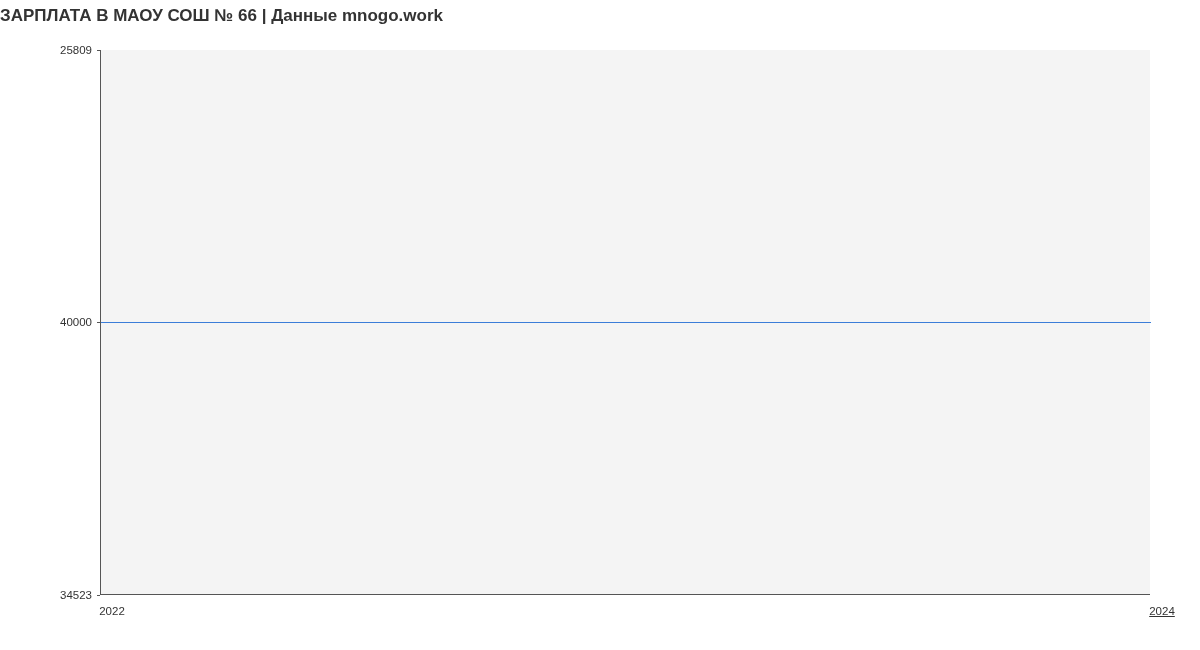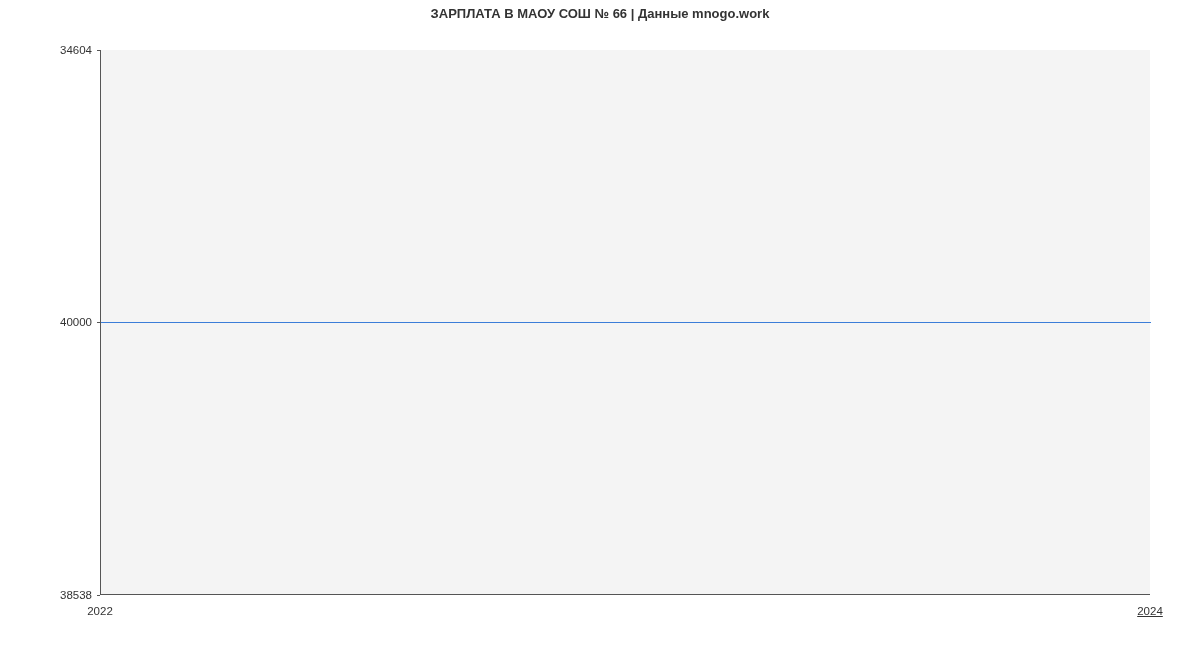--- a/index.html
+++ b/index.html
@@ -14,22 +14,21 @@
   .chart-wrap {
     position: relative;
     width: 1200px;
     height: 650px;
   }
   .chart-title {
     position: absolute;
     top: 6px;
     left: 0;
     right: 0;
-    text-align: center;
-    font-size: 13px;
+    font-size: 17px;
     font-weight: 600;
     color: #333;
   }
   .plot-area {
     position: absolute;
     left: 100px;
     top: 50px;
     width: 1050px;
     height: 545px;
     background: #f4f4f4;
@@ -54,38 +53,39 @@
     left: 0;
     transform: translateY(-50%);
   }
   
   .x-label {
     position: absolute;
     font-size: 11.5px;
     color: #333;
     top: 605px;
     transform: translateX(-50%);
+    margin-left: 12px;
   }
   
   .data-line {
     position: absolute;
     height: 0;
     border-top: 1.5px solid #3b7dd8;
   }
 </style>
 </head>
 <body>
 
 <div class="chart-wrap">
 
   <div class="chart-title">ЗАРПЛАТА В МАОУ СОШ № 66 | Данные mnogo.work</div>
 
-  <div class="y-label" style="top:50px;">34604</div>
+  <div class="y-label" style="top:50px;">25809</div>
   <div class="y-label" style="top:322px;">40000</div>
-  <div class="y-label" style="top:595px;">38538</div>
+  <div class="y-label" style="top:595px;">34523</div>
 
   <div class="y-tick" style="top:50px;"></div>
   <div class="y-tick" style="top:322px;"></div>
   <div class="y-tick" style="top:595px;"></div>
 
   <div class="x-label" style="left:100px;">2022</div>
   <div class="x-label" style="left:1150px;text-decoration:underline;">2024</div>
 
   <div class="plot-area">
 

